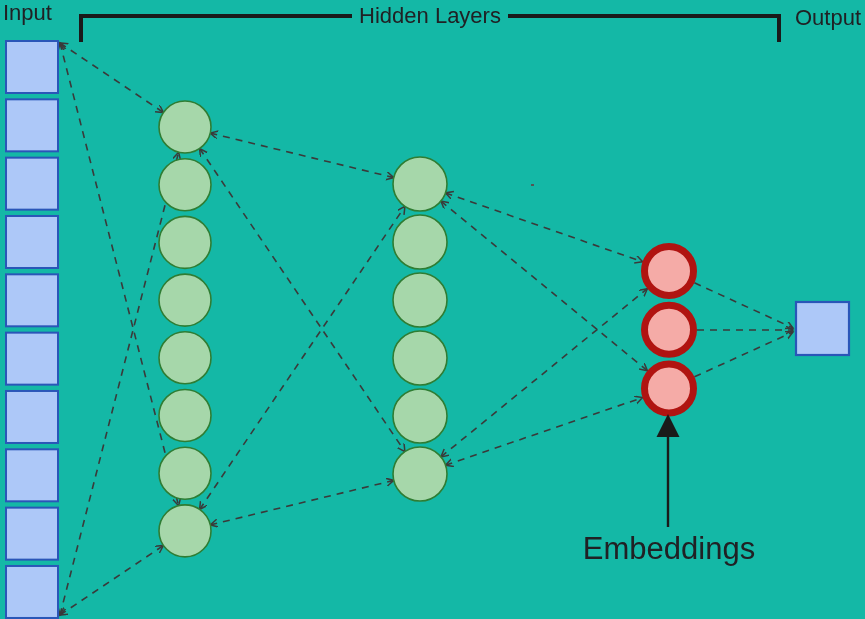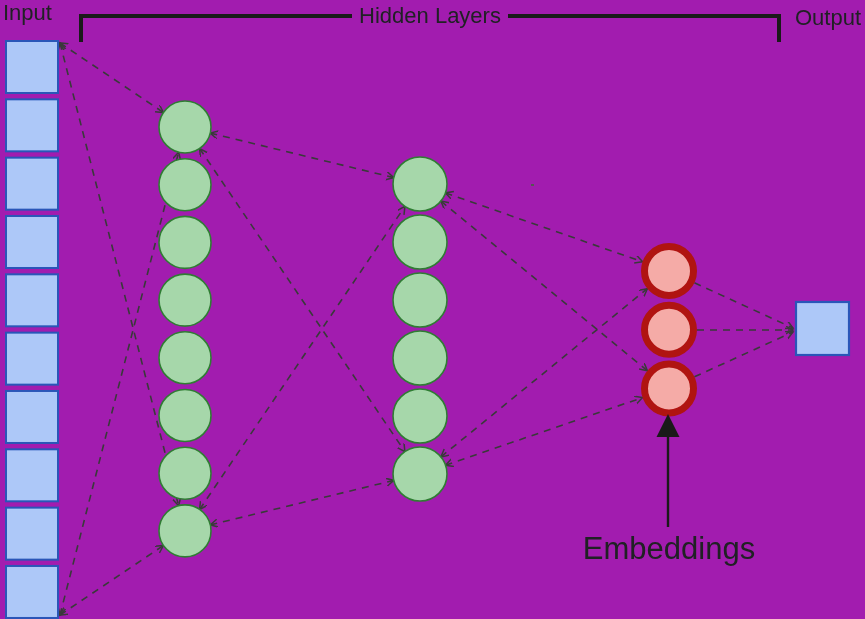--- a/index.html
+++ b/index.html
@@ -8,21 +8,21 @@
     background: #ffffff;
     width: 865px;
     height: 619px;
     overflow: hidden;
     font-family: "Liberation Sans", sans-serif;
   }
   .canvas {
     position: relative;
     width: 865px;
     height: 619px;
-    background: #a21caf;
+    background: #14b8a6;
   }
   svg text {
     font-family: "Liberation Sans", sans-serif;
     fill: #202124;
   }
   .lbl-small { font-size: 22px; }
   .lbl-big   { font-size: 31px; }
 </style>
 </head>
 <body>

